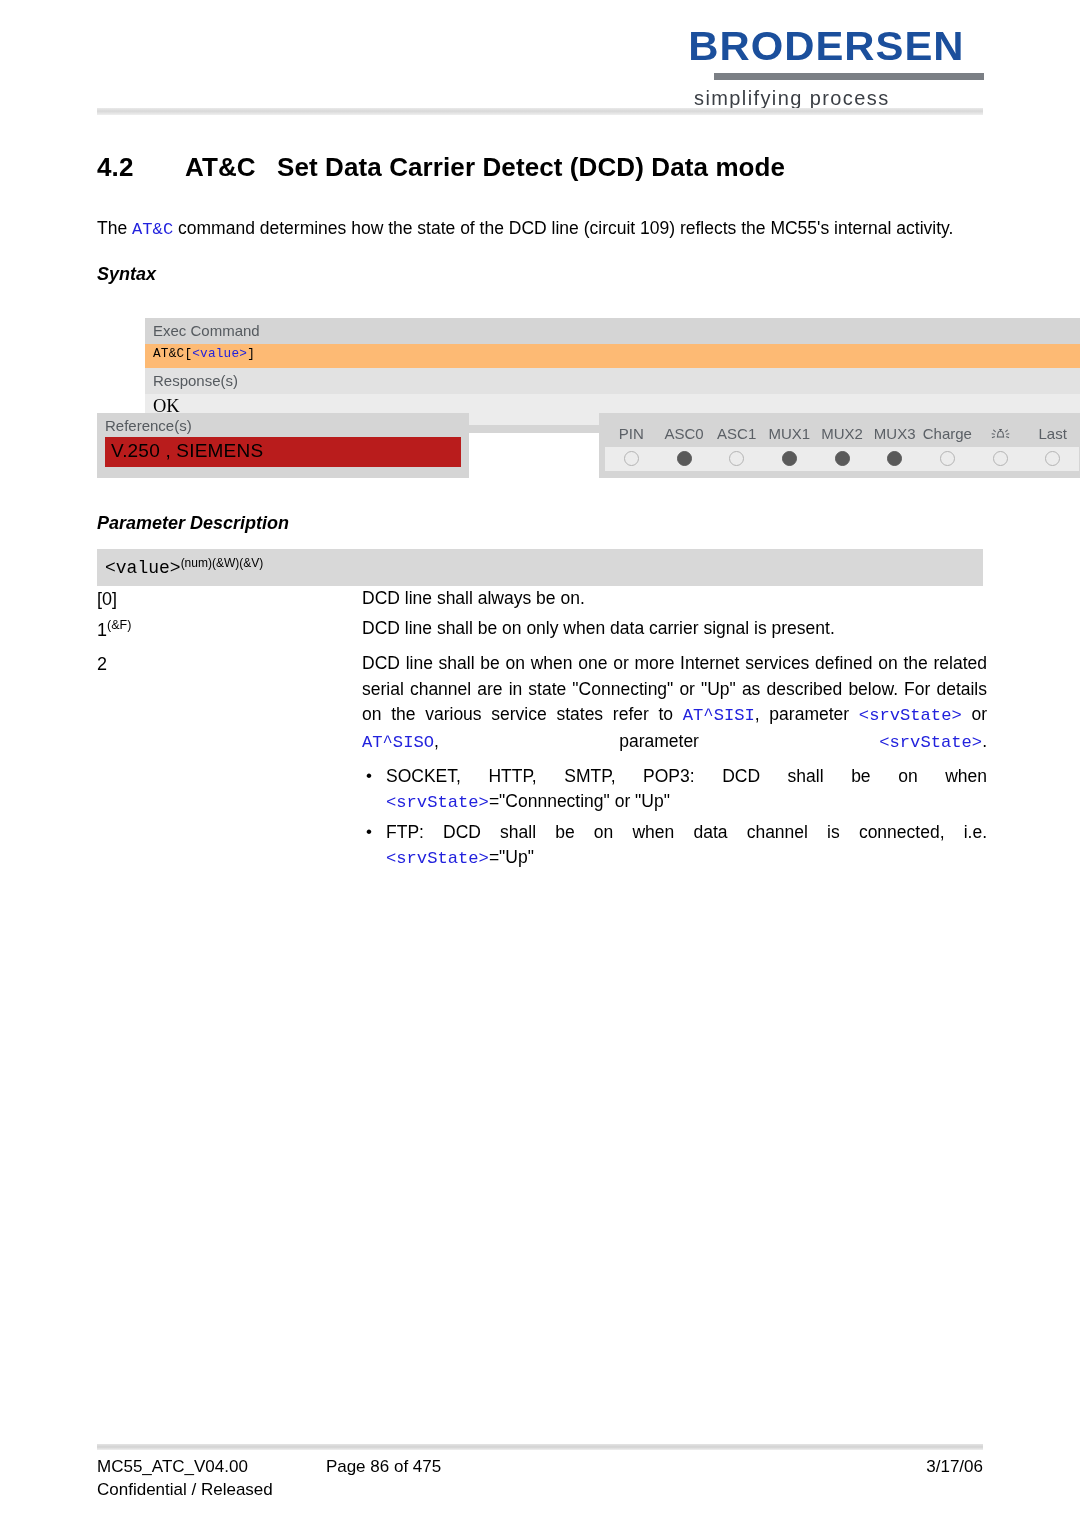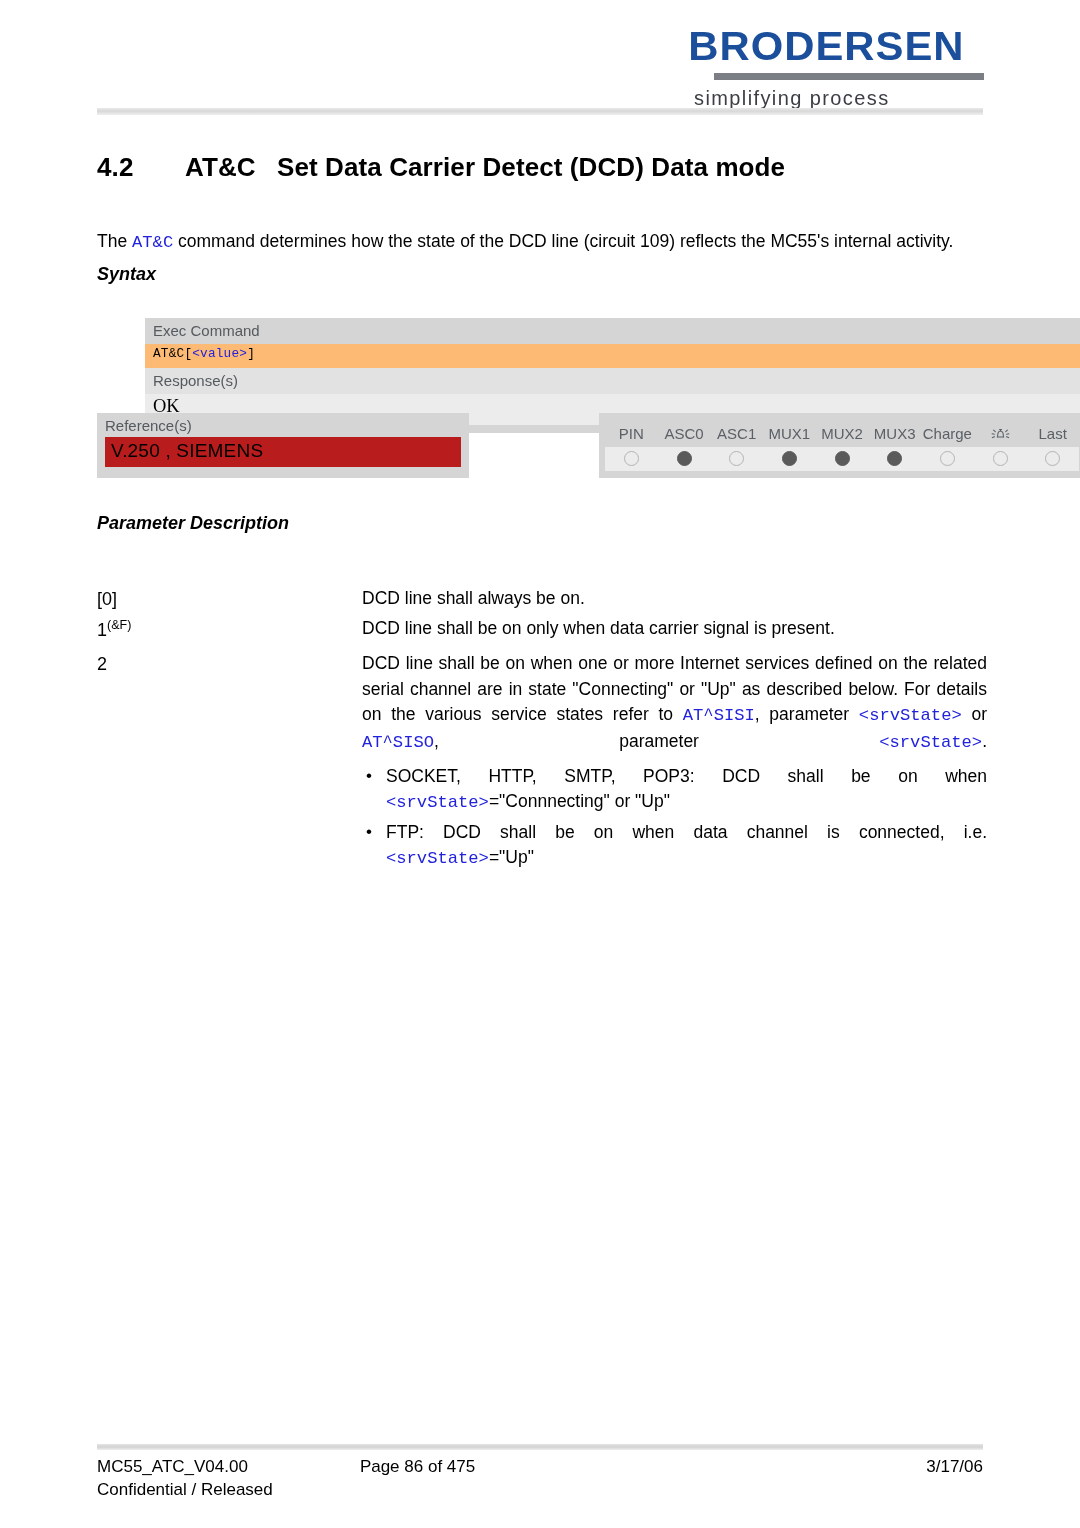--- a/index.html
+++ b/index.html
@@ -74,21 +74,21 @@
     font-weight: bold;
     letter-spacing: .1px;
     white-space: nowrap;
   }
   .sec-title .num { display:inline-block; width: 88px; }
   .sec-title .cmd { display:inline-block; min-width: 92px; }
 
   
   .intro {
     position: absolute;
-    top: 230px;
+    top: 217px;
     left: 97px;
     width: 890px;
     font-size: 17.5px;
     line-height: 1.35;
     text-align: justify;
   }
 
   
   .h-syntax {
     position: absolute;
@@ -290,21 +290,21 @@
     left: 97px;
     width: 886px;
     font-size: 17px;
   }
   .footer-line {
     display: flex;
     justify-content: space-between;
     align-items: baseline;
   }
   .footer-left  { flex: 0 0 auto; }
-  .footer-mid   { flex: 0 0 auto; margin-left: 112px; margin-right: auto; }
+  .footer-mid   { flex: 0 0 auto; margin-left: 78px; margin-right: auto; }
   .footer-right { flex: 0 0 auto; }
   .footer-sub   { margin-top: 3px; }
 </style>
 </head>
 <body>
 
 <div class="page">
 
   <div class="header">
     <div class="brand-word">BRODERSEN</div>
@@ -393,20 +393,21 @@
         <div>
             <span class="dot off"></span>
           </div>
       </div>
     </div>
 
   </div>
 
   <div class="h-param">Parameter Description</div>
 
+  <div class="param-band"><span class="mono">&lt;value&gt;</span><sup>(num)(&amp;W)(&amp;V)</sup></div>
 
   <div class="param-rows">
 
     <div class="prow r0">
       <div class="pkey"><span>[0]</span></div>
       <div class="pval">DCD line shall always be on.</div>
     </div>
 
     <div class="prow r1">
       <div class="pkey"><span>1</span><sup>(&amp;F)</sup></div>

